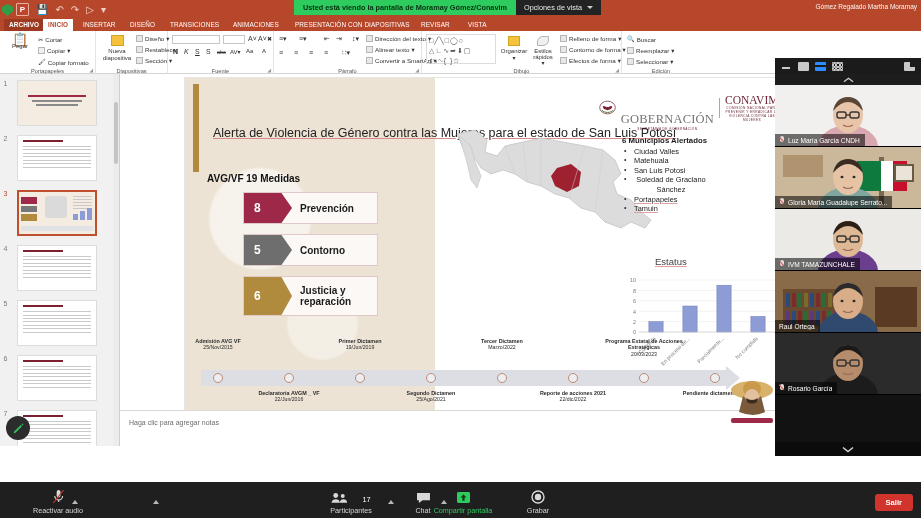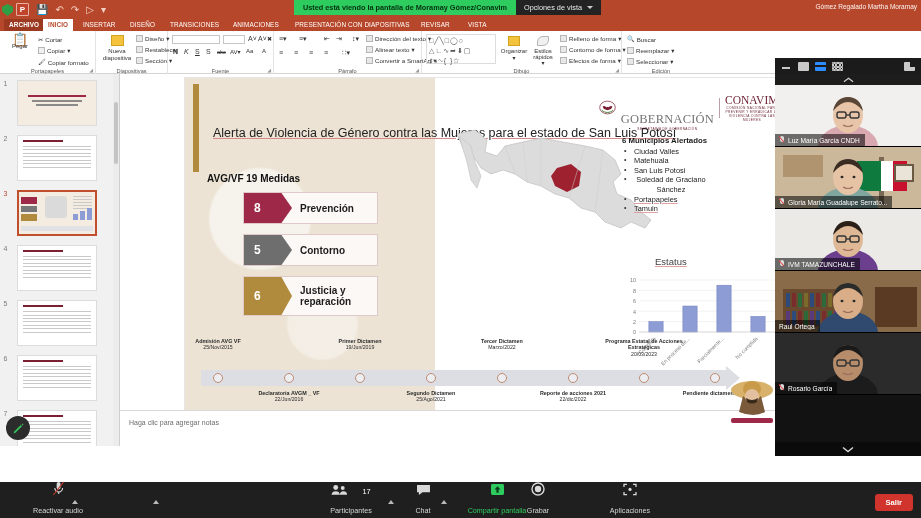--- a/index.html
+++ b/index.html
@@ -137,21 +137,21 @@
   .micmute:before { content:""; position:absolute; left:1px; top:0; width:4px; height:6px; background:#ddd; border-radius:2px;}
   .micmute:after { content:""; position:absolute; left:-1px; top:-1px; width:9px; height:1.3px; background:#e04343;
       transform:rotate(48deg); transform-origin:left center;}
   .vfoot { position:absolute; left:0; bottom:0; width:146px; height:14px; background:rgba(10,10,10,.82);
      display:flex; align-items:center; justify-content:center;}
   .vfoot svg { width:12px; height:7px; }
 
   
   #ztool { position:absolute; left:0; bottom:0; width:921px; height:36px; background:#1f1f1f; }
   .tbtn { position:absolute; bottom:3px; text-align:center; color:#d6d6d6; font-size:7.2px; width:80px;}
-  .tbtn .lbl { display:block; margin-top:10px; }
+  .tbtn .lbl { display:block; margin-top:2px; }
   .tbtn .ih { height:16px; display:flex; align-items:flex-end; justify-content:center; }
   .upcaret { position:absolute; bottom:14px; width:0;height:0;border-left:3.2px solid transparent;
      border-right:3.2px solid transparent;border-bottom:4px solid #b9b9b9;}
   .salir { position:absolute; right:8px; bottom:7px; background:#d0342c; color:#fff; font-size:7.6px;
      padding:4px 11px; border-radius:3px; font-weight:bold;}
   .cnt { color:#fff; font-size:7.4px; }
 </style>
 </head>
 <body>
 
@@ -732,46 +732,37 @@
     <div class="tbtn" style="left:383px;">
       <div class="ih">
         <svg width="15" height="12" viewBox="0 0 16 13">
           <path d="M1 1 h14 v8 h-8 l-4 3 v-3 h-2 Z" fill="#d9d9d9"></path>
         </svg>
         </div>
       <span class="lbl">Chat</span>
     </div>
     <div class="upcaret" style="left:441px;"></div>
 
-    <div class="tbtn" style="left:457px; color:#2ecc5e;">
+    <div class="tbtn" style="left:423px; color:#2ecc5e;">
       <div class="ih">
         <svg width="15" height="13" viewBox="0 0 16 14">
           <rect x="1" y="1" width="14" height="12" rx="1.6" fill="#2ecc5e"></rect>
           <path d="M8 3.6 L11.2 7 H9.2 v3.6 H6.8 V7 H4.8 Z" fill="#0e3d1d"></path>
         </svg>
         </div>
       <span class="lbl">Compartir pantalla</span>
     </div>
 
     <div class="tbtn" style="left:498px;">
       <div class="ih">
         <svg width="14" height="14" viewBox="0 0 14 14">
           <circle cx="7" cy="7" r="6" fill="none" stroke="#d9d9d9" stroke-width="1.4"></circle>
           <circle cx="7" cy="7" r="3.2" fill="#d9d9d9"></circle>
         </svg>
         </div>
       <span class="lbl">Grabar</span>
     </div>
 
 
-    <div class="tbtn" style="left:590px;">
-      <div class="ih">
-        <svg width="14" height="13" viewBox="0 0 14 13">
-          <path d="M1 4 V1.4 h3 M13 4 V1.4 h-3 M1 9 v2.6 h3 M13 9 v2.6 h-3" fill="none" stroke="#d9d9d9" stroke-width="1.3"></path>
-          <circle cx="7" cy="6.4" r="1.6" fill="#d9d9d9"></circle>
-        </svg>
-        </div>
-      <span class="lbl">Aplicaciones</span>
-    </div>
 
     <div class="salir">Salir</div>
   </div>
 </div>
 
 </body></html>

